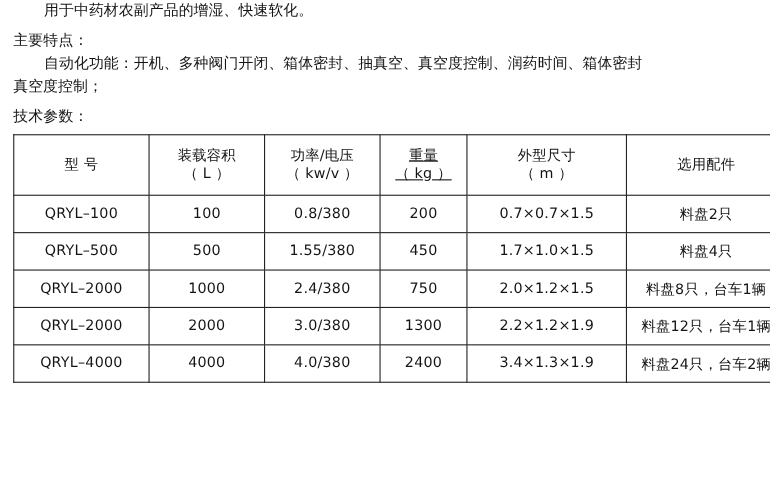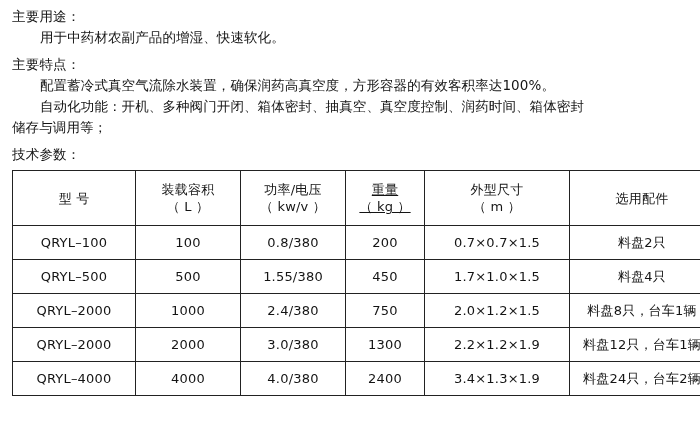--- a/index.html
+++ b/index.html
@@ -71,29 +71,27 @@
   .col3 { width: 74px; text-decoration: underline; }
   .col4 { width: 140px; }
   .col5 { width: 140px; }
 </style>
 </head>
 <body>
 
 <div class="page">
 
   <div class="block">
-    <div class="heading">主要用途：</div>
     <p class="para indent">用于中药材农副产品的增湿、快速软化。</p>
   </div>
 
   <div class="block">
     <div class="heading">主要特点：</div>
-    <p class="para indent">配置蓄冷式真空气流除水装置，确保润药高真空度，方形容器的有效客积率达100%。</p>
     <p class="para indent">自动化功能：开机、多种阀门开闭、箱体密封、抽真空、真空度控制、润药时间、箱体密封</p>
-    <p class="para noindent">储存与调用等；</p>
+    <p class="para noindent">真空度控制；</p>
   </div>
 
   <div class="block">
     <div class="heading">技术参数：</div>
   </div>
 
   <table class="spec">
     <thead>
       <tr>
         <td class="col0">

